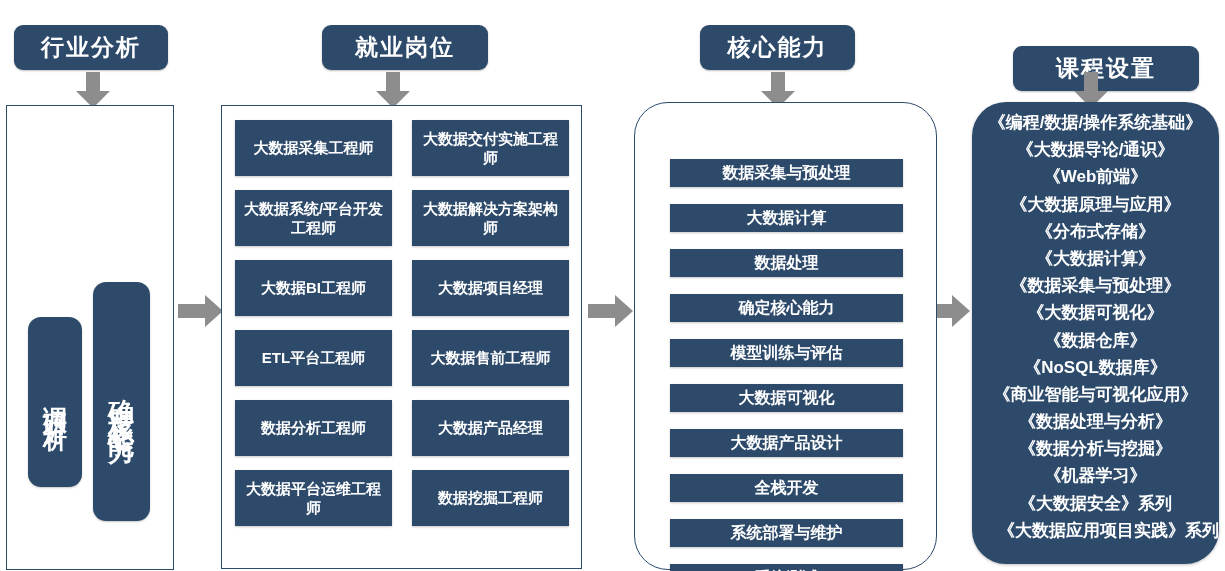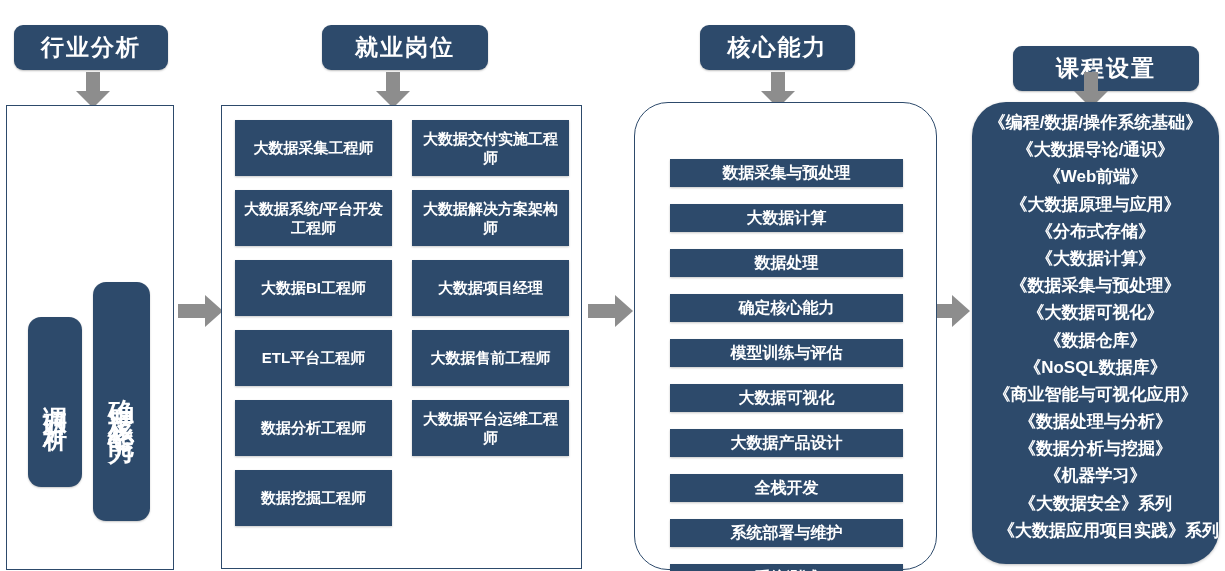--- a/index.html
+++ b/index.html
@@ -147,20 +147,21 @@
     <div class="jobs">
       <div class="job">大数据采集工程师</div>
       <div class="job">大数据交付实施工程师</div>
       <div class="job">大数据系统/平台开发工程师</div>
       <div class="job">大数据解决方案架构师</div>
       <div class="job">大数据<b>BI</b>工程师</div>
       <div class="job">大数据项目经理</div>
       <div class="job"><b>ETL</b>平台工程师</div>
       <div class="job">大数据售前工程师</div>
       <div class="job">数据分析工程师</div>
+      <div class="job">大数据产品经理</div>
       <div class="job">大数据平台运维工程师</div>
       <div class="job">数据挖掘工程师</div>
     </div>
   </div>
 
   <div class="col3">
     <div class="abilities">
       <div class="ability">数据采集与预处理</div>
       <div class="ability">大数据计算</div>
       <div class="ability">数据处理</div>

